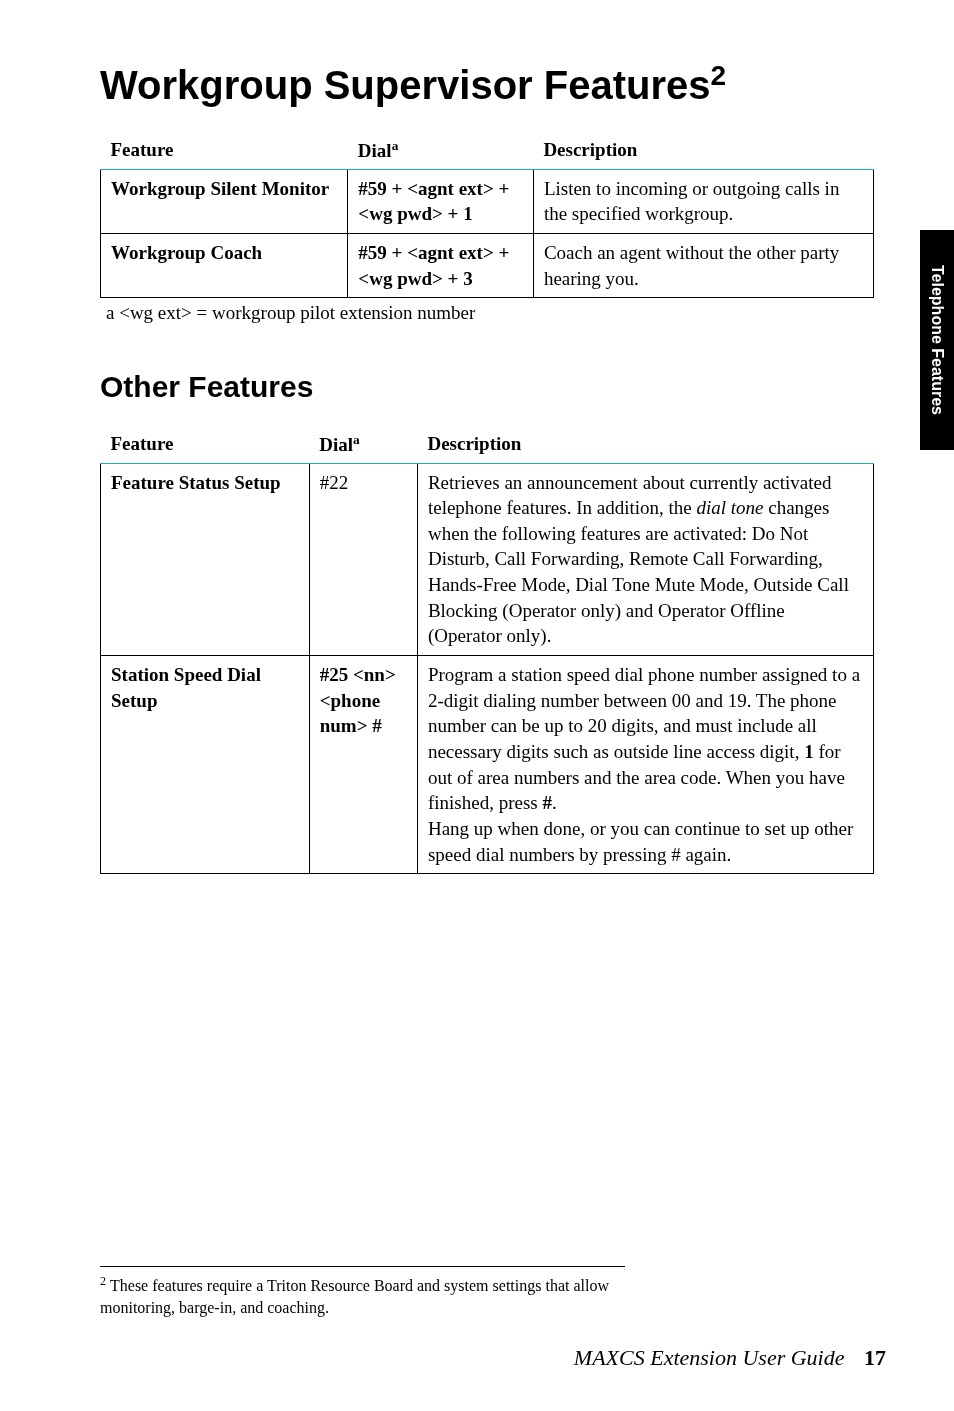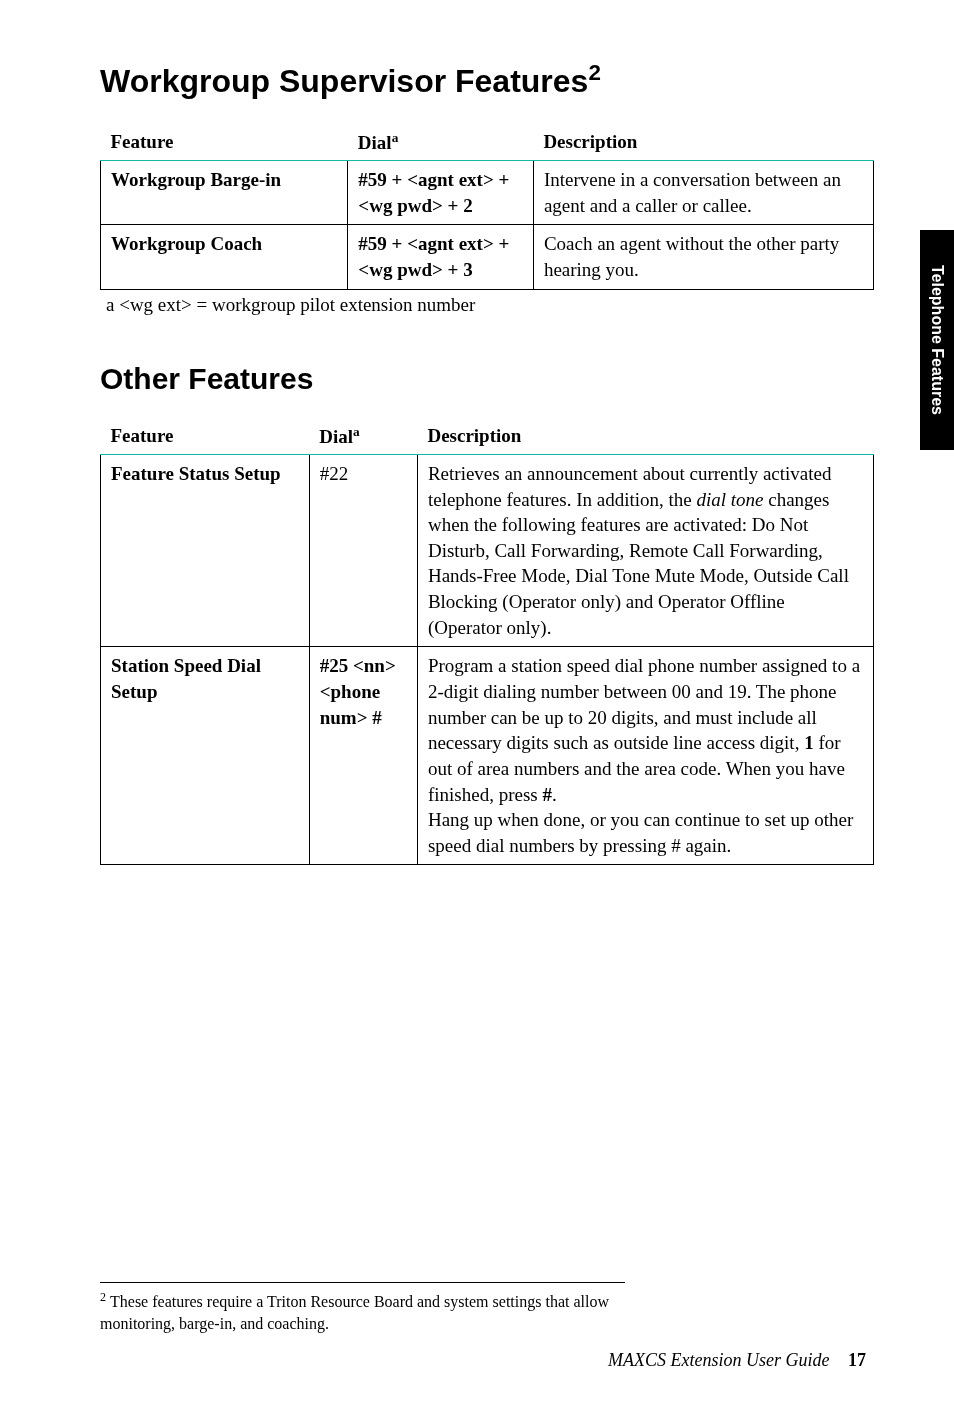--- a/index.html
+++ b/index.html
@@ -8,21 +8,21 @@
     background: #fff;
     color: #000;
     width: 954px;
     height: 1411px;
     position: relative;
     padding: 60px 80px 60px 100px;
   }
   h1.section-title {
     font-family: Arial, Helvetica, sans-serif;
     font-weight: bold;
-    font-size: 32px;
+    font-size: 40px;
     margin-bottom: 24px;
   }
   h1.section-title sup {
     font-size: 0.7em;
     vertical-align: super;
   }
   h2.subsection-title {
     font-family: Arial, Helvetica, sans-serif;
     font-weight: bold;
     font-size: 30px;
@@ -54,39 +54,39 @@
   table.feature-table tbody tr td:first-child {
     font-weight: bold;
   }
   .footnote-a {
     font-size: 19px;
     padding-left: 6px;
     margin-top: 2px;
   }
   .footnote-block {
     position: absolute;
-    bottom: 76px;
+    bottom: 92px;
     left: 100px;
     right: 80px;
     border-top: 1px solid #000;
     padding-top: 6px;
     font-size: 16px;
     line-height: 1.35;
     width: 55%;
   }
   .footnote-block .num {
     vertical-align: super;
     font-size: 12px;
     margin-right: 4px;
   }
   .page-footer {
     position: absolute;
     bottom: 40px;
-    right: 88px;
-    font-size: 18px;
+    right: 68px;
+    font-size: 22px;
   }
   .page-footer .guide {
     font-style: italic;
   }
   .page-footer .pnum {
     font-weight: bold;
     margin-left: 14px;
   }
   .side-tab {
     position: absolute;
@@ -130,23 +130,23 @@
     </colgroup>
   <thead>
     <tr>
       <th>Feature</th>
       <th><span>Dial</span><sup>a</sup></th>
       <th>Description</th>
     </tr>
   </thead>
   <tbody id="t1-body">
       <tr>
-        <td>Workgroup Barge-in</td>
-        <td style="font-weight: bold;">#59 + &lt;agnt ext&gt; +&lt;wg pwd&gt; + 2</td>
-        <td style="font-weight: normal;">Intervene in a conversation between an agent and a caller or callee.</td>
+        <td>Workgroup Silent Monitor</td>
+        <td style="font-weight: bold;">#59 + &lt;agnt ext&gt; +&lt;wg pwd&gt; + 1</td>
+        <td style="font-weight: normal;">Listen to incoming or outgoing calls in the specified workgroup.</td>
       </tr>
       <tr>
         <td>Workgroup Coach</td>
         <td style="font-weight: bold;">#59 + &lt;agnt ext&gt; +&lt;wg pwd&gt; + 3</td>
         <td style="font-weight: normal;">Coach an agent without the other party hearing you.</td>
       </tr>
     </tbody>
 </table>
 <div class="footnote-a">a &lt;wg ext&gt; = workgroup pilot extension number</div>
 

